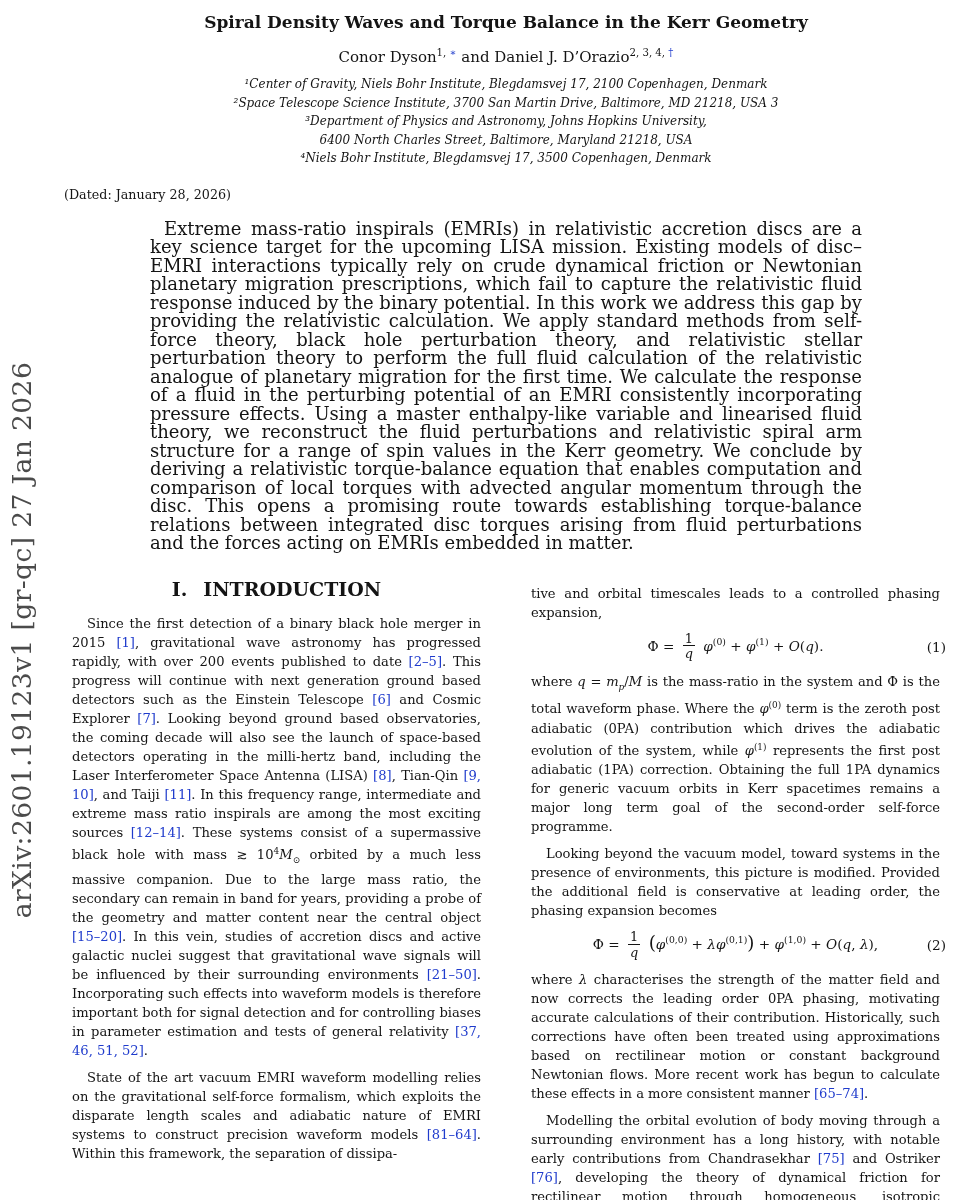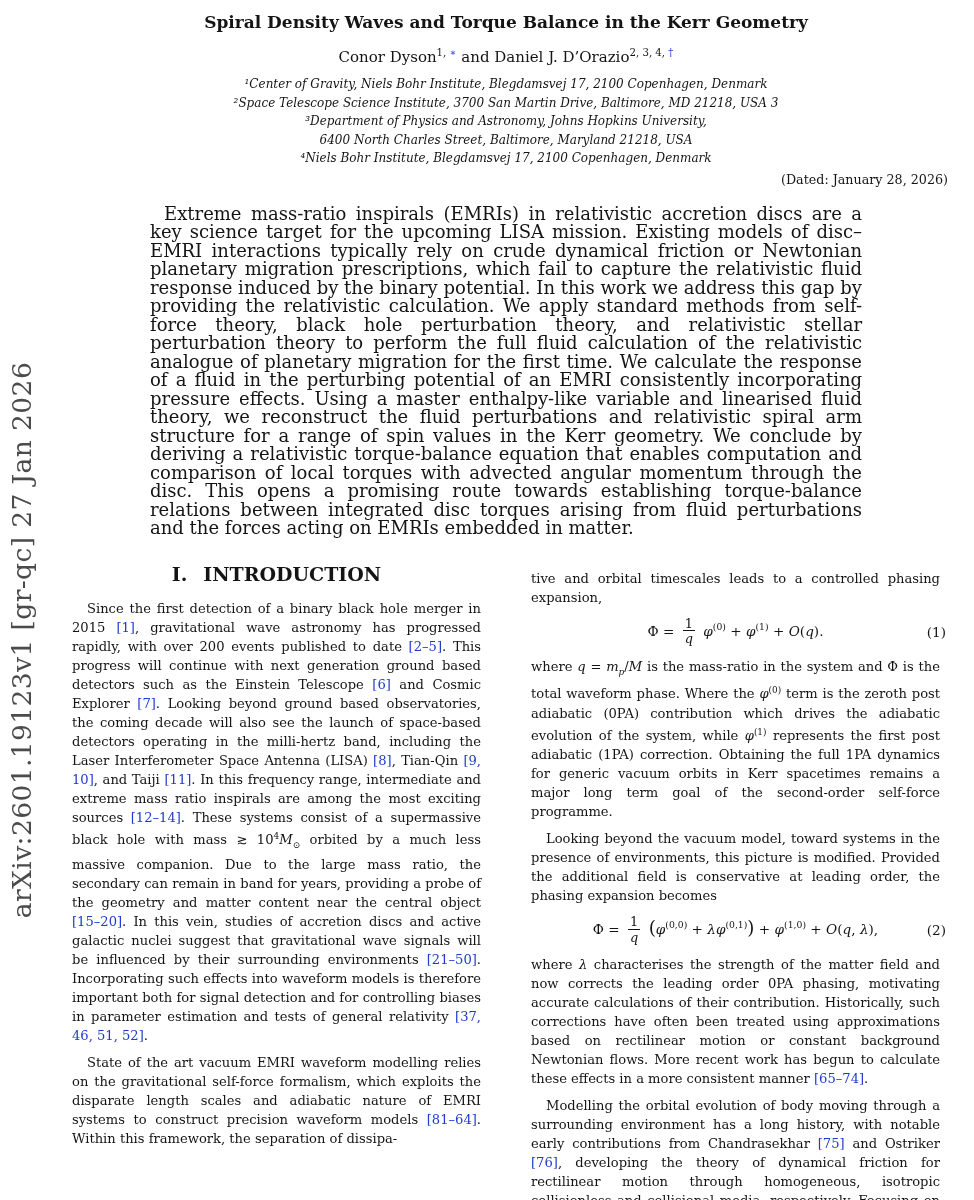--- a/index.html
+++ b/index.html
@@ -14,21 +14,21 @@
     transform:rotate(-90deg); text-align:center;
     font-size:26.5px; color:#4b4b4b; letter-spacing:0.4px; white-space:nowrap;
   }
   .content { padding:8px 26px 0 64px; }
   .title { text-align:center; font-size:17px; font-weight:bold; margin:4px 0 0 0; }
   .authors { text-align:center; font-size:15px; margin-top:15px; }
   .authors sup { font-size:0.68em; }
   .mark { color:#1f3bcc; cursor:pointer; }
   .affil-block { margin-top:9px; }
   .affil { text-align:center; font-style:italic; font-size:12px; line-height:18.6px; }
-  .dated { text-align:right; font-size:12.7px; line-height:18.6px; margin-top:3px; }
+  .dated { text-align:left; font-size:12.7px; line-height:18.6px; margin-top:18px; }
   .abstract {
     width:712px; margin:15px auto 0 auto; font-size:18px; line-height:18.5px;
     text-align:justify; text-indent:14px;
   }
   .columns { display:flex; gap:34px; margin-top:23px; height:716px; }
   .col { width:calc(50% - 17px); font-size:13.1px; line-height:19px; text-align:justify; position:relative; }
   .col-left { padding-bottom:70px; box-sizing:border-box; }
   .sec-heading { text-align:center; font-weight:bold; font-size:19px; margin:4px 0 15px 0; }
   .sec-heading .sec-num { margin-right:16px; }
   p.par { margin:8px; }
@@ -65,21 +65,21 @@
 
     <h1 class="title">Spiral Density Waves and Torque Balance in the Kerr Geometry</h1>
 
     <div class="authors">Conor Dyson<sup>1, <span class="mark">∗</span></sup> and Daniel J. D’Orazio<sup>2, 3, 4, <span class="mark">†</span></sup></div>
 
     <div class="affil-block">
       <div class="affil">¹Center of Gravity, Niels Bohr Institute, Blegdamsvej 17, 2100 Copenhagen, Denmark</div>
       <div class="affil">²Space Telescope Science Institute, 3700 San Martin Drive, Baltimore, MD 21218, USA 3</div>
       <div class="affil">³Department of Physics and Astronomy, Johns Hopkins University,</div>
       <div class="affil">6400 North Charles Street, Baltimore, Maryland 21218, USA</div>
-      <div class="affil">⁴Niels Bohr Institute, Blegdamsvej 17, 2100 Copenhagen, Denmark</div>
+      <div class="affil">⁴Niels Bohr Institute, Blegdamsvej 17, 3500 Copenhagen, Denmark</div>
       <div class="dated">(Dated: January 28, 2026)</div>
     </div>
 
     <div class="abstract">Extreme mass-ratio inspirals (EMRIs) in relativistic accretion discs are a key science target for the upcoming LISA mission.  Existing models of disc–EMRI interactions typically rely on crude dynamical friction or Newtonian planetary migration prescriptions, which fail to capture the relativistic fluid response induced by the binary potential.  In this work we address this gap by providing the relativistic calculation. We apply standard methods from self-force theory, black hole perturbation theory, and relativistic stellar perturbation theory to perform the full fluid calculation of the relativistic analogue of planetary migration for the first time. We calculate the response of a fluid in the perturbing potential of an EMRI consistently incorporating pressure effects.  Using a master enthalpy-like variable and linearised fluid theory, we reconstruct the fluid perturbations and relativistic spiral arm structure for a range of spin values in the Kerr geometry.  We conclude by deriving a relativistic torque-balance equation that enables computation and comparison of local torques with advected angular momentum through the disc.  This opens a promising route towards establishing torque-balance relations between integrated disc torques arising from fluid perturbations and the forces acting on EMRIs embedded in matter.</div>
 
     <div class="columns">
 
       <div class="col col-left">
         <div class="sec-heading">
           <span class="sec-num">I.</span><span>INTRODUCTION</span>

